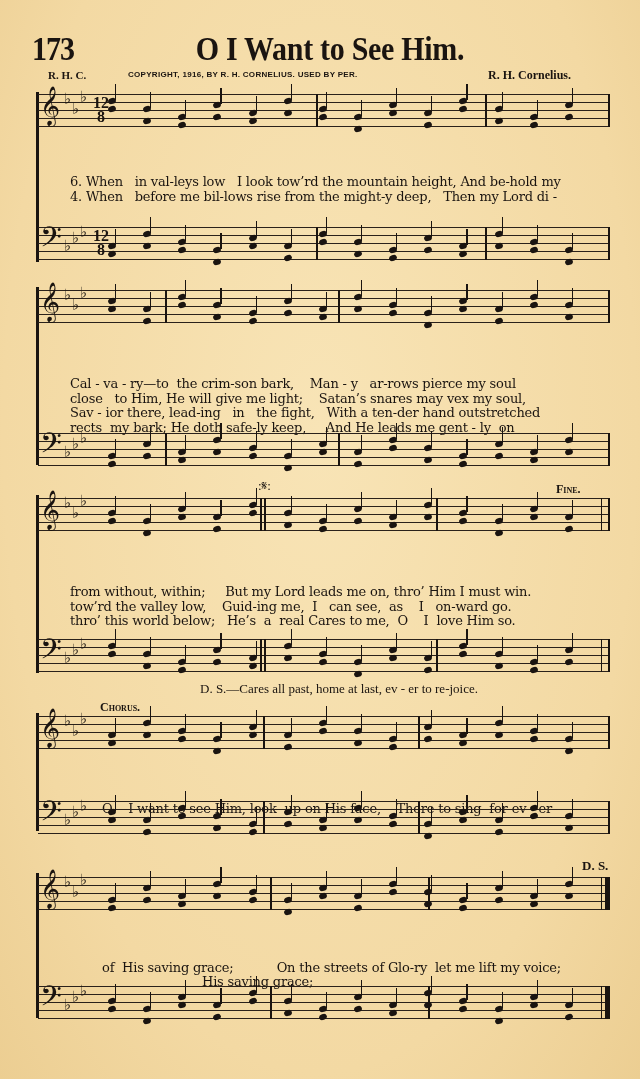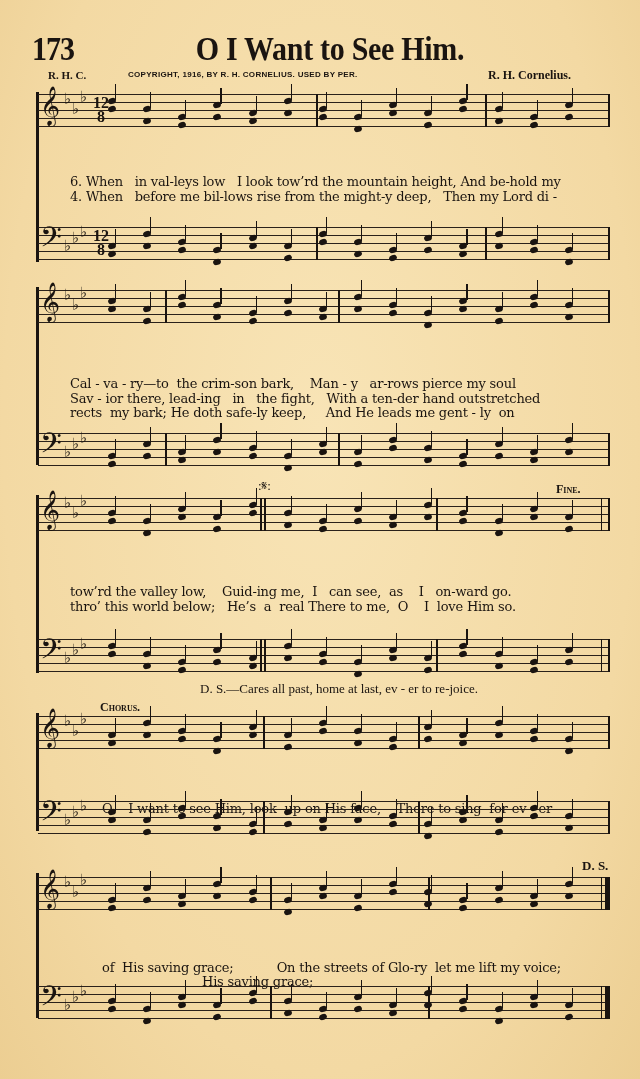--- a/index.html
+++ b/index.html
@@ -214,21 +214,21 @@
     <div class="note" style="left: 456.571px; top: 28px;"></div>
     <div class="stem" style="left: 463.571px; top: 2px; height: 16px;"></div>
     <div class="note" style="left: 491.714px; top: 4px;"></div>
     <div class="note" style="left: 491.714px; top: 12px;"></div>
     <div class="stem" style="left: 498.714px; top: -10px; height: 16px;"></div>
     <div class="note" style="left: 526.857px; top: 12px;"></div>
     <div class="note" style="left: 526.857px; top: 24px;"></div>
     <div class="stem" style="left: 533.857px; top: -2px; height: 16px;"></div>
   </div>
 <div class="lyr" style="top:348px;">
-  <div>Cal - va - ry—to  the crim-son bark,    Man - y   ar-rows pierce my soul</div><div>Sav - ior there, lead-ing   in   the fight,   With a ten-der hand outstretched</div><div>rects  my bark; He doth safe-ly keep,     And He leads me gent - ly  on</div>
+  <div>Cal - va - ry—to  the crim-son bark,    Man - y   ar-rows pierce my soul</div><div>close   to Him, He will give me light;    Satan’s snares may vex my soul,</div><div>Sav - ior there, lead-ing   in   the fight,   With a ten-der hand outstretched</div><div>rects  my bark; He doth safe-ly keep,     And He leads me gent - ly  on</div>
 </div>
 <div class="staff" style="top:433px;">
   <div class="ln" style="top:0"></div>
     <div class="ln" style="top:8px"></div>
     <div class="ln" style="top:16px"></div>
     <div class="ln" style="top:24px"></div>
     <div class="ln" style="top:32px"></div>
   <span class="clef" style="top:-4px;">𝄢</span>
   <span class="ks" style="left:26px;top:10px;">♭</span>
   <span class="ks" style="left:34px;top:2px;">♭</span>
@@ -335,21 +335,21 @@
     <div class="note" style="left: 456.571px; top: 32px;"></div>
     <div class="stem" style="left: 463.571px; top: 6px; height: 16px;"></div>
     <div class="note" style="left: 491.714px; top: 8px;"></div>
     <div class="note" style="left: 491.714px; top: 16px;"></div>
     <div class="stem" style="left: 498.714px; top: -6px; height: 16px;"></div>
     <div class="note" style="left: 526.857px; top: 16px;"></div>
     <div class="note" style="left: 526.857px; top: 28px;"></div>
     <div class="stem" style="left: 533.857px; top: 2px; height: 16px;"></div>
   </div>
 <div class="lyr" style="top:556px;">
-  <div>tow’rd the valley low,    Guid-ing me,  I   can see,  as    I   on-ward go.</div><div>thro’ this world below;   He’s  a  real There to me,  O    I  love Him so.</div>
+  <div>from without, within;     But my Lord leads me on, thro’ Him I must win.</div><div>tow’rd the valley low,    Guid-ing me,  I   can see,  as    I   on-ward go.</div><div>thro’ this world below;   He’s  a  real Cares to me,  O    I  love Him so.</div>
 </div>
 <div class="staff" style="top:639px;">
   <div class="ln" style="top:0"></div>
     <div class="ln" style="top:8px"></div>
     <div class="ln" style="top:16px"></div>
     <div class="ln" style="top:24px"></div>
     <div class="ln" style="top:32px"></div>
   <span class="clef" style="top:-4px;">𝄢</span>
   <span class="ks" style="left:26px;top:10px;">♭</span>
   <span class="ks" style="left:34px;top:2px;">♭</span>

